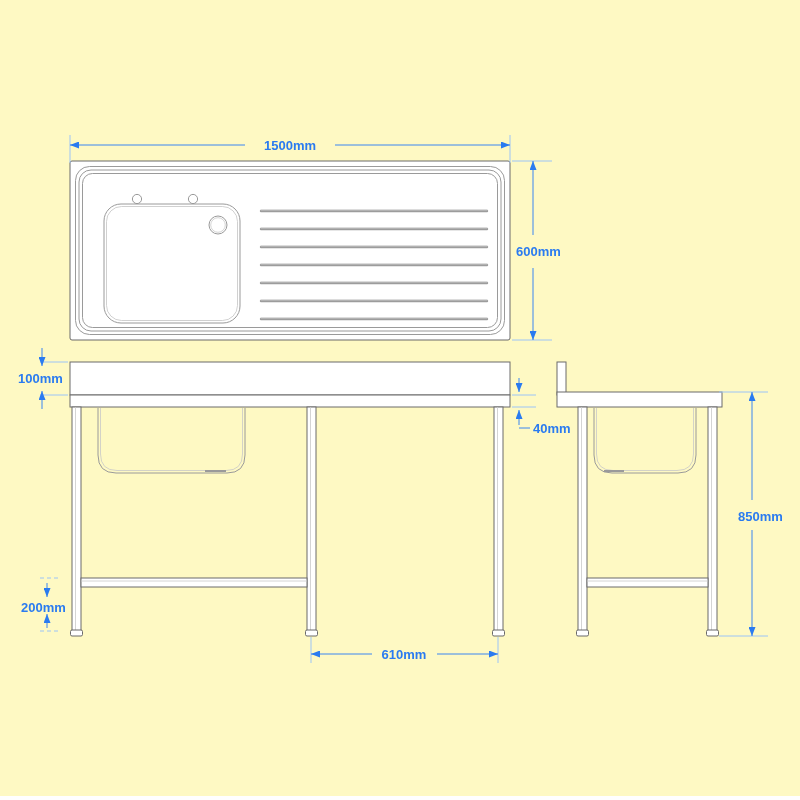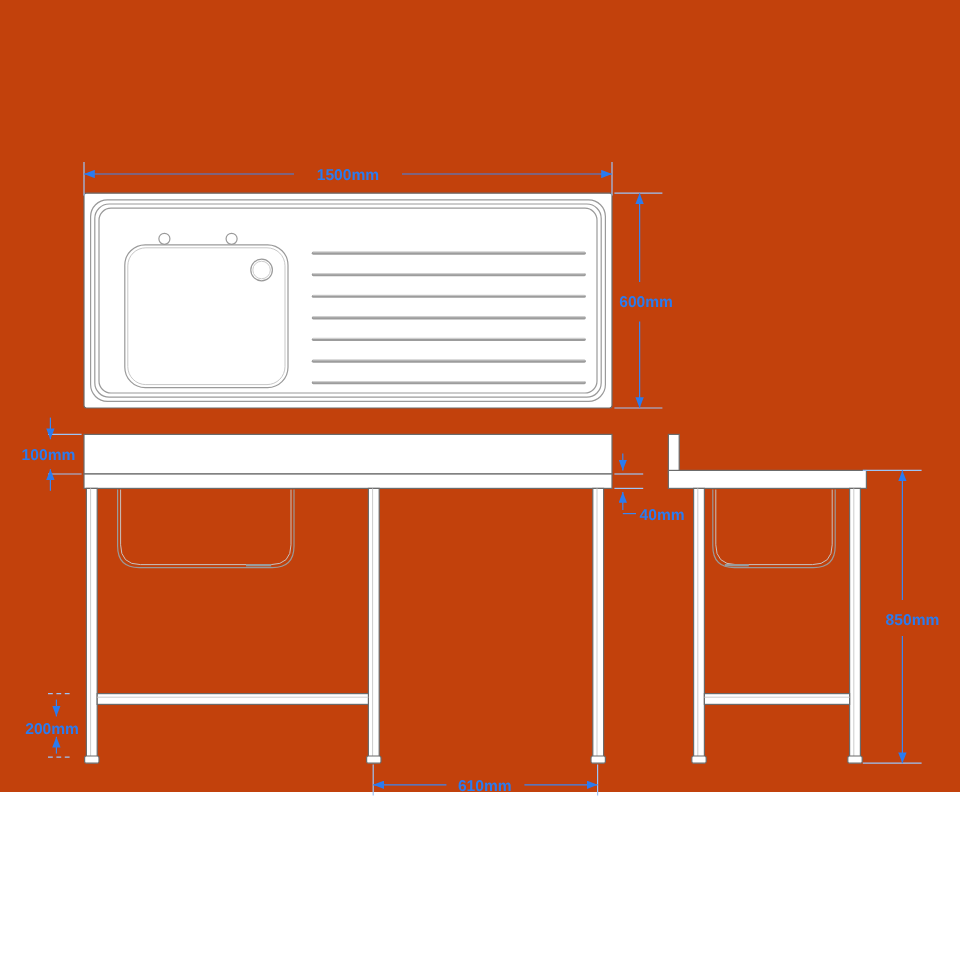--- a/index.html
+++ b/index.html
@@ -10,22 +10,22 @@
   }
   body {
     width: 800px;
     height: 800px;
     font-family: "Liberation Sans", sans-serif;
     overflow: hidden;
   }
   #drawing-root {
     position: relative;
     width: 800px;
-    height: 660px;
-    background: #c2410c;
+    height: 796px;
+    background: #fef9c3;
     text-align: center;
   }
   svg#technical-drawing {
     display: block;
     width: 800px;
     height: 800px;
   }
   .dim-text {
     font-family: "Liberation Sans", sans-serif;
     font-size: 13px;

